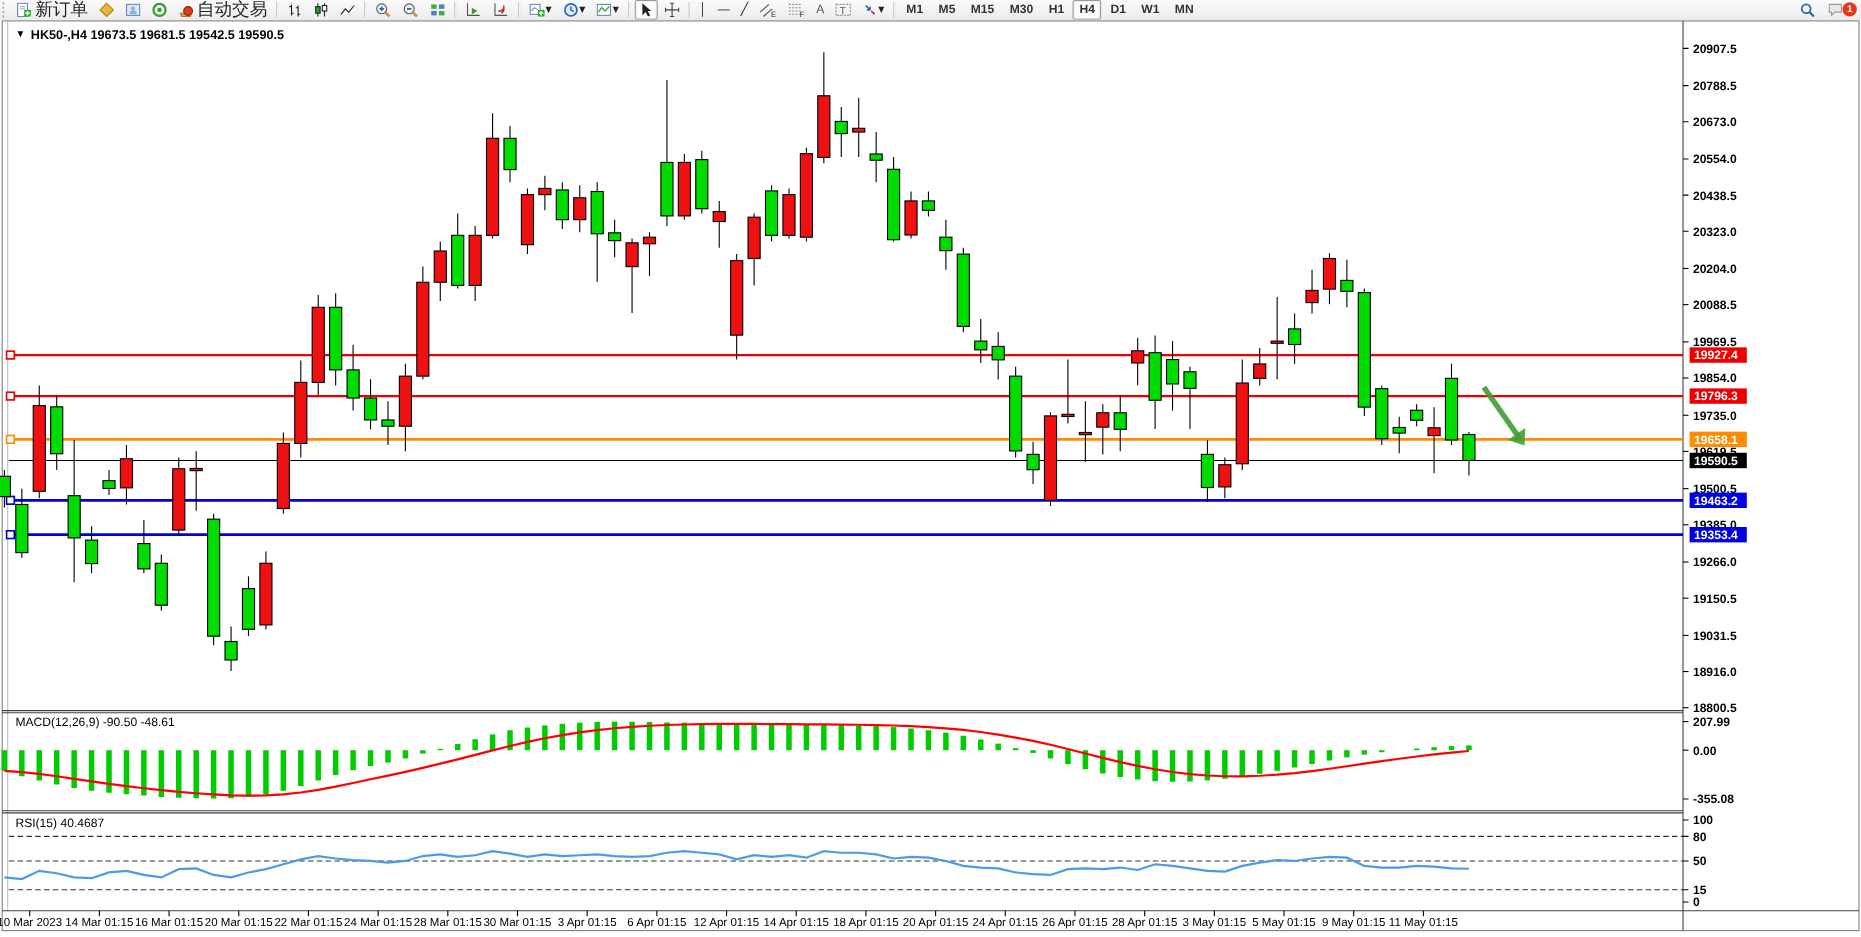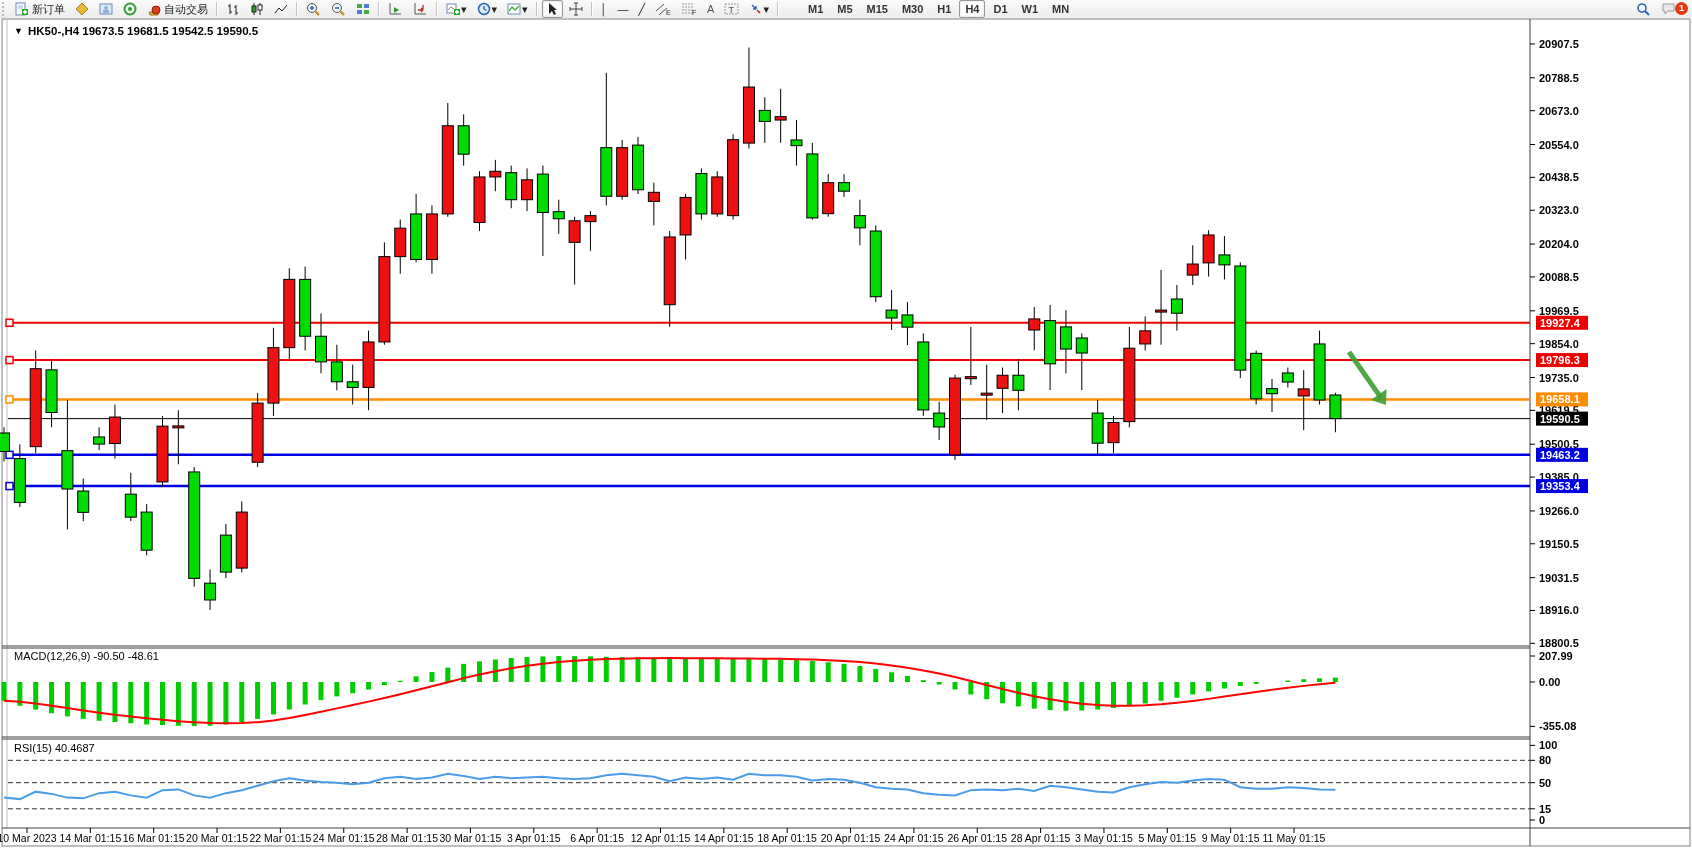--- a/index.html
+++ b/index.html
@@ -5,21 +5,21 @@
   html,body{margin:0;padding:0;background:#d6d3ce;font-family:"Liberation Sans",sans-serif;}
   #app{position:relative;width:1692px;height:852px;background:#fff;overflow:hidden;}
   
   #toolbar{position:absolute;left:0;top:0;width:1692px;height:18px;background:linear-gradient(#fbfbfb,#ececec);
     border-bottom:1px solid #c9c9c9;display:flex;align-items:center;font-size:11px;color:#222;}
   .tbtn{height:16px;display:flex;align-items:center;padding:0 3px;margin:0 1px;border:1px solid transparent;border-radius:2px;cursor:default;}
   .tbtn.active{background:#fdfdfd;border:1px solid #9a9a9a;box-shadow:inset 0 0 2px #ccc;}
   .tsep{width:1px;height:14px;background:#c4c4c4;border-right:1px solid #fff;margin:0 3px;}
   .grip{width:4px;height:14px;margin:0 2px;border-left:2px dotted #b9b9b9;}
   .glyph{font-size:11px;line-height:16px;}
-  .cnlabel{margin-left:3px;font-size:11px;}
+  .cnlabel{margin-left:3px;font-size:16px;}
   .tf{font-weight:bold;color:#333;padding:0 5px;}
   .badge{position:absolute;right:2px;top:1px;width:13px;height:13px;border-radius:50%;background:#e63614;color:#fff;
     font-size:9px;font-weight:bold;text-align:center;line-height:13px;}
   .micon{display:inline-block;vertical-align:middle;}
   #spacer{flex:1;}
   
   #chart-wrap{position:absolute;left:0;top:18px;width:1692px;height:834px;background:#fff;}
   svg text{font-family:"Liberation Sans",sans-serif;}
 </style>
 </head>
@@ -194,21 +194,21 @@
   </div>
   <div class="tbtn">
     <svg class="micon" width="14" height="14" viewBox="0 0 14 14">
       <path d="M3 3 L7 7 M7 7 L7 4 M7 7 L4 7" stroke="#2a66aa" fill="none" stroke-width="1.4"></path>
       <path d="M11 11 L8 8" stroke="#b03020" stroke-width="1.4"></path>
           <polygon points="11,11 9.2,10.6 10.6,9.2" fill="#b03020"></polygon>
     </svg>
         <span class="glyph">▾</span>
   </div>
   <div class="tsep"></div>
-  <div id="tf-group" style="display:flex;align-items:flex-start;margin-left:19px;">
+  <div id="tf-group" style="display:flex;align-items:flex-start;">
         <div class="tbtn tf">M1</div>
         <div class="tbtn tf">M5</div>
         <div class="tbtn tf">M15</div>
         <div class="tbtn tf">M30</div>
         <div class="tbtn tf">H1</div>
         <div class="tbtn tf active">H4</div>
         <div class="tbtn tf">D1</div>
         <div class="tbtn tf">W1</div>
         <div class="tbtn tf">MN</div>
       </div>

